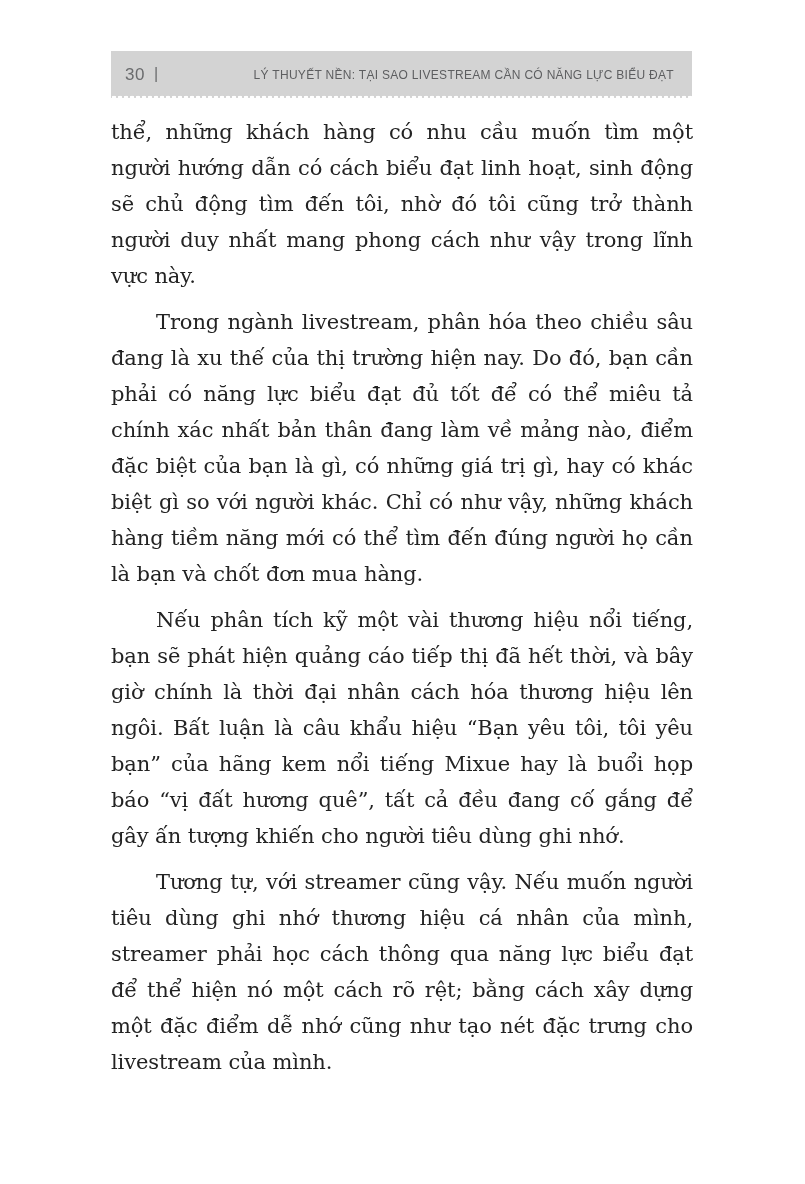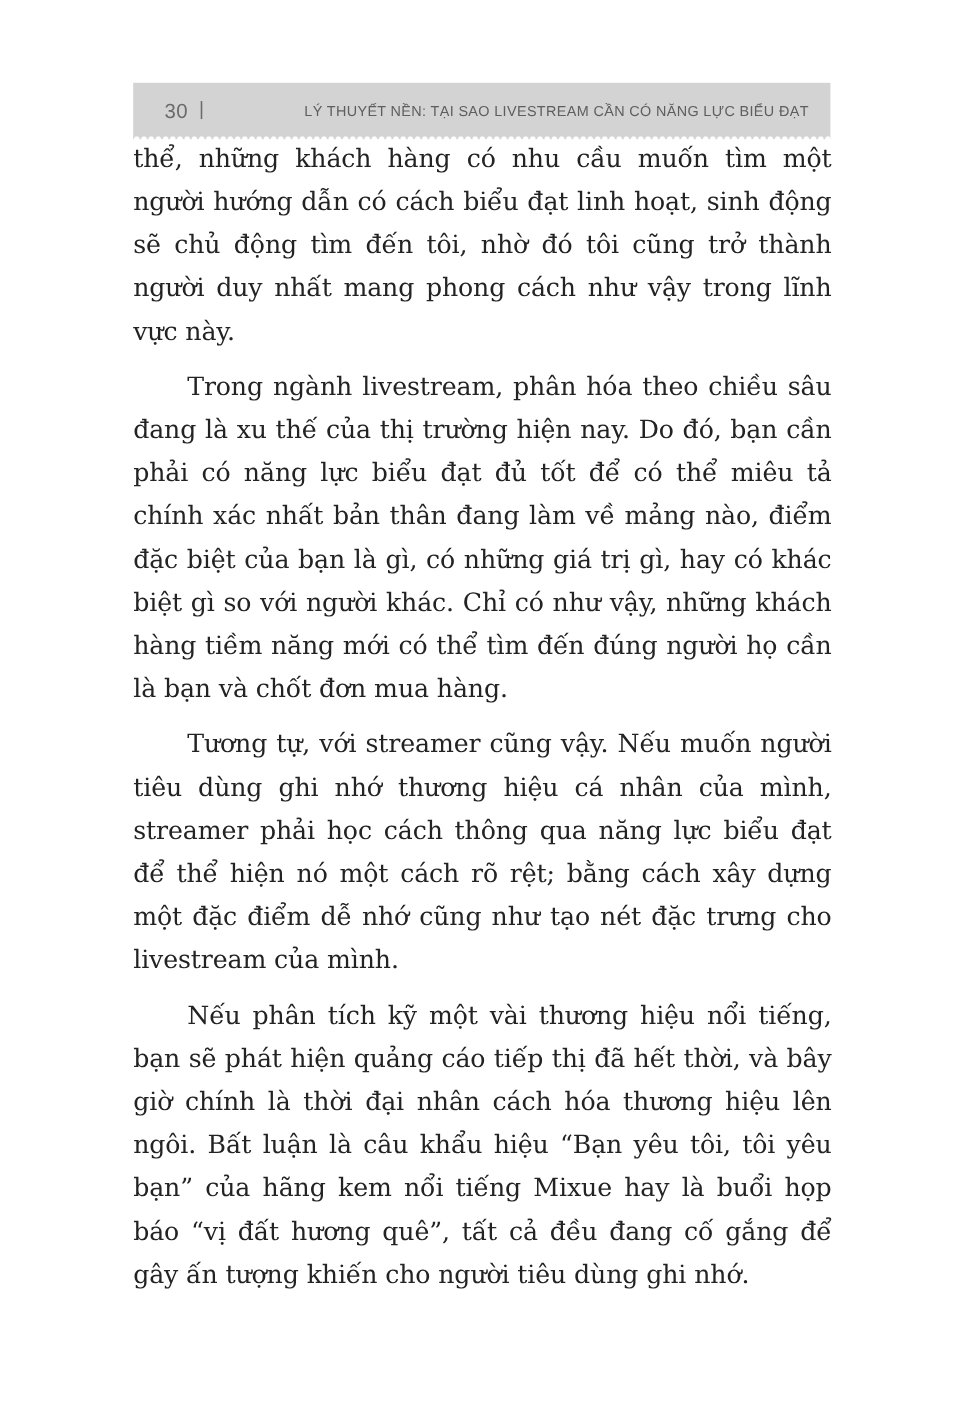--- a/index.html
+++ b/index.html
@@ -13,29 +13,29 @@
     height: 1184px;
     background: #ffffff;
     overflow: hidden;
     font-family: "DejaVu Serif", serif;
   }
 
   
   .header-bar {
     position: absolute;
     left: 111px;
-    top: 69px;
+    top: 51px;
     width: 581px;
     height: 47px;
     background: var(--header-bg, #d3d3d3);
     display: flex;
     align-items: center;
     justify-content: space-between;
     box-sizing: border-box;
-    padding: 0 18px 0 26px;
+    padding: 0 18px 0 14px;
     font-family: "Liberation Sans", sans-serif;
   }
   
   .perforation {
     position: absolute;
     left: 0;
     right: 0;
     bottom: -3px;
     height: 6px;
     background-image: radial-gradient(circle at 3px 3px, #ffffff 2.1px, rgba(255,255,255,0) 2.6px);
@@ -100,17 +100,17 @@
       <span class="page-num">30</span>
       <span class="page-num-divider">|</span>
     </div>
     <span class="running-title">LÝ THUYẾT NỀN: TẠI SAO LIVESTREAM CẦN CÓ NĂNG LỰC BIỂU ĐẠT</span>
     <span class="perforation"></span>
   </div>
 
   <div class="content">
     <p>thể, những khách hàng có nhu cầu muốn tìm một người hướng dẫn có cách biểu đạt linh hoạt, sinh động sẽ chủ động tìm đến tôi, nhờ đó tôi cũng trở thành người duy nhất mang phong cách như vậy trong lĩnh vực này.</p>
     <p class="indent">Trong ngành livestream, phân hóa theo chiều sâu đang là xu thế của thị trường hiện nay. Do đó, bạn cần phải có năng lực biểu đạt đủ tốt để có thể miêu tả chính xác nhất bản thân đang làm về mảng nào, điểm đặc biệt của bạn là gì, có những giá trị gì, hay có khác biệt gì so với người khác. Chỉ có như vậy, những khách hàng tiềm năng mới có thể tìm đến đúng người họ cần là bạn và chốt đơn mua hàng.</p>
+    <p class="indent">Nếu phân tích kỹ một vài thương hiệu nổi tiếng, bạn sẽ phát hiện quảng cáo tiếp thị đã hết thời, và bây giờ chính là thời đại nhân cách hóa thương hiệu lên ngôi. Bất luận là câu khẩu hiệu “Bạn yêu tôi, tôi yêu bạn” của hãng kem nổi tiếng Mixue hay là buổi họp báo “vị đất hương quê”, tất cả đều đang cố gắng để gây ấn tượng khiến cho người tiêu dùng ghi nhớ.</p>
     <p class="indent">Tương tự, với streamer cũng vậy. Nếu muốn người tiêu dùng ghi nhớ thương hiệu cá nhân của mình, streamer phải học cách thông qua năng lực biểu đạt để thể hiện nó một cách rõ rệt; bằng cách xây dựng một đặc điểm dễ nhớ cũng như tạo nét đặc trưng cho livestream của mình.</p>
-    <p class="indent">Nếu phân tích kỹ một vài thương hiệu nổi tiếng, bạn sẽ phát hiện quảng cáo tiếp thị đã hết thời, và bây giờ chính là thời đại nhân cách hóa thương hiệu lên ngôi. Bất luận là câu khẩu hiệu “Bạn yêu tôi, tôi yêu bạn” của hãng kem nổi tiếng Mixue hay là buổi họp báo “vị đất hương quê”, tất cả đều đang cố gắng để gây ấn tượng khiến cho người tiêu dùng ghi nhớ.</p>
   </div>
 
 </div>
 
 </body></html>

